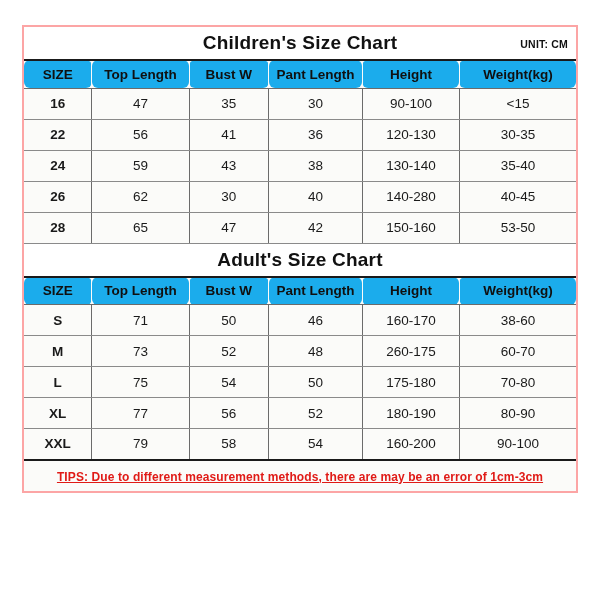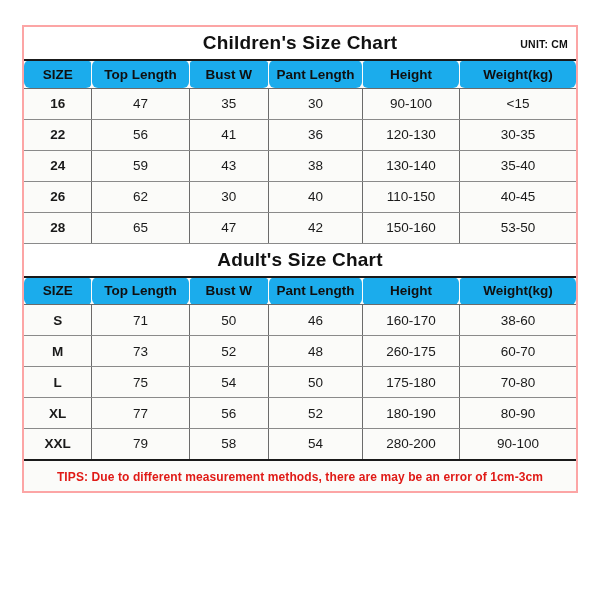--- a/index.html
+++ b/index.html
@@ -118,20 +118,21 @@
     background: #fbfbf9;
     height: 30px;
     text-align: center;
     padding: 0 4px;
   }
   .tips-text {
     font-size: 12px;
     font-weight: bold;
     color: #e01a16;
     letter-spacing: 0.1px;
+    text-decoration: underline;
   }
 </style>
 </head>
 <body>
 
 <div id="page">
   <div class="chart-wrap">
     <table class="size-table">
       <colgroup>
         <col class="c-size">
@@ -180,21 +181,21 @@
             <td>43</td>
             <td>38</td>
             <td>130-140</td>
             <td>35-40</td>
           </tr>
           <tr class="data-row">
             <td class="size-cell">26</td>
             <td>62</td>
             <td>30</td>
             <td>40</td>
-            <td>110-150</td>
+            <td>140-280</td>
             <td>40-45</td>
           </tr>
           <tr class="data-row">
             <td class="size-cell">28</td>
             <td>65</td>
             <td>47</td>
             <td>42</td>
             <td>150-160</td>
             <td>53-50</td>
           </tr>
@@ -243,21 +244,21 @@
             <td>56</td>
             <td>52</td>
             <td>180-190</td>
             <td>80-90</td>
           </tr>
           <tr class="data-row">
             <td class="size-cell">XXL</td>
             <td>79</td>
             <td>58</td>
             <td>54</td>
-            <td>280-200</td>
+            <td>160-200</td>
             <td>90-100</td>
           </tr>
           <tr class="tips-row">
             <td colspan="6"><span class="tips-text">TIPS: Due to different measurement methods, there are may be an error of 1cm-3cm</span></td>
           </tr>
         </tbody>
     </table>
   </div>
 </div>
 

